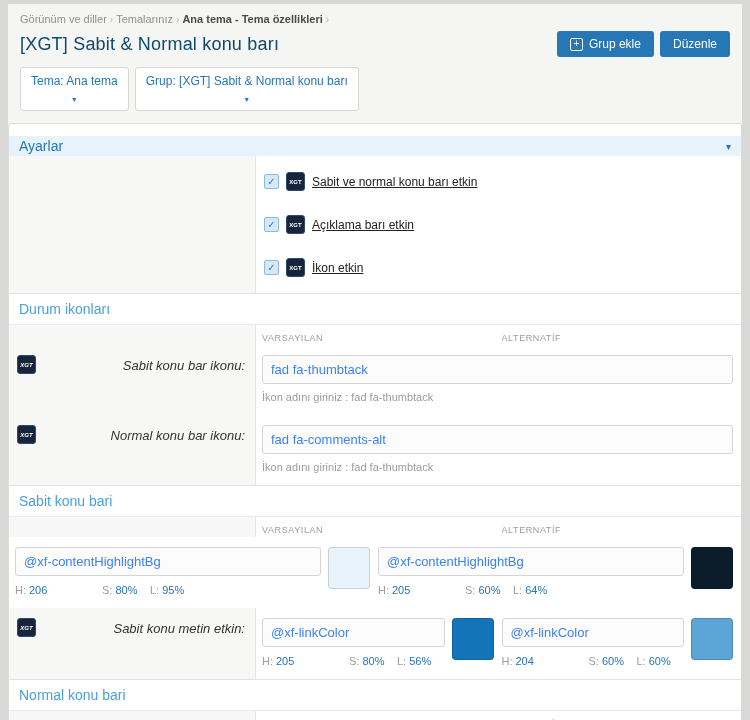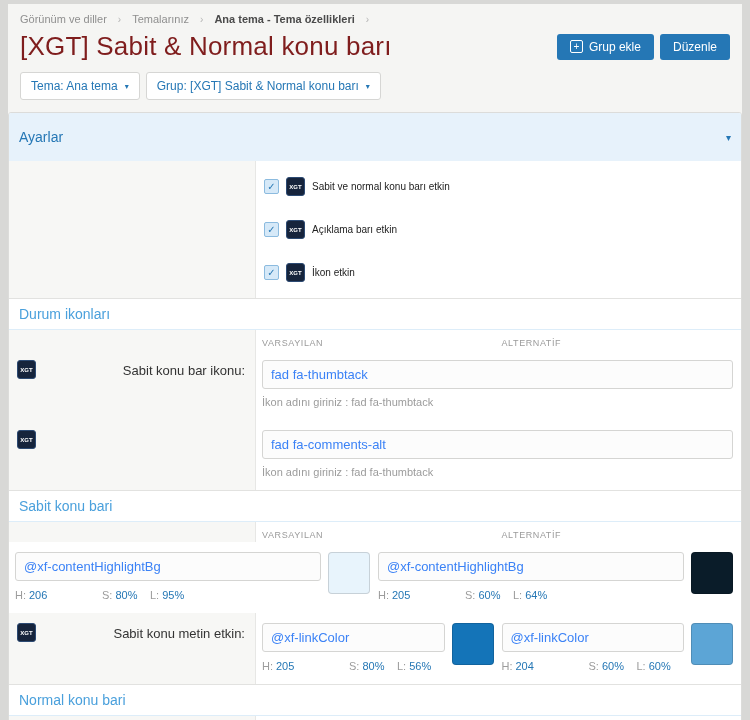--- a/index.html
+++ b/index.html
@@ -1,62 +1,62 @@
 <!DOCTYPE html>
 <html><head>
 <meta charset="utf-8">
 <style>
   html,body{margin:0;padding:0;width:750px;height:720px;overflow:hidden;
     background:#d8d8d6;font-family:"Liberation Sans",sans-serif;}
   .page{margin:4px 8px 6px;background:#f5f5f3;min-height:706px;}
 
   
-  .breadcrumb{padding:9px 12px 4px;font-size:11px;color:#9a9a9a;display:flex;align-items:center;gap:11px;}
+  .breadcrumb{padding:9px 12px 4px;font-size:11px;color:#9a9a9a;display:flex;align-items:center;gap:3px;}
   .breadcrumb a{color:#8f8f8f;text-decoration:none;cursor:pointer;}
   .breadcrumb a.current{color:#4a4a4a;font-weight:bold;}
   .breadcrumb .sep{color:#b5b5b5;font-size:10px;}
   .title-row{display:flex;align-items:center;justify-content:space-between;padding:2px 12px 0;}
-  h1{margin:0;font-size:26px;font-weight:400;color:#7f1d1d;letter-spacing:0.2px;}
+  h1{margin:0;font-size:18px;font-weight:400;color:#0c4a6e;letter-spacing:0.2px;}
   .title-buttons{display:flex;gap:6px;}
   .btn{display:inline-flex;align-items:center;gap:6px;border:none;cursor:pointer;
     border-radius:3px;font-size:12px;font-family:inherit;}
   .btn-primary{background:#2577b5;color:#fff;padding:6px 13px;}
   .plus-icon{display:inline-flex;align-items:center;justify-content:center;width:11px;height:11px;
     border:1px solid #fff;border-radius:2px;font-size:10px;line-height:1;}
   .tab-row{display:flex;gap:6px;padding:10px 12px 12px;}
   .filter-btn{display:inline-flex;align-items:center;gap:7px;background:#fff;border:1px solid #d6d6d4;
-    border-radius:3px;color:#2577b5;font-size:12px;font-family:inherit;padding:6px 10px;cursor:pointer;}
+    border-radius:3px;color:#2577b5;font-size:12px;font-family:inherit;padding:6px 10px;cursor:pointer;flex-direction:column;}
   .filter-btn .caret{font-size:8px;color:#2577b5;}
 
   
   .block{margin:0;background:#fff;border:1px solid #dcdcda;border-radius:3px;overflow:hidden;}
-  .block-header{background:#e7f2fb;color:#2577b5;font-size:14px;padding:16px 10px;
-    display:flex;justify-content:space-between;align-items:center;cursor:pointer;}
+  .block-header{background:#e7f2fb;color:#2577b5;font-size:14px;padding:2px 10px;
+    display:flex;justify-content:space-between;align-items:center;cursor:pointer;margin-top:12px;}
   .block-header .chev{font-size:10px;color:#2577b5;}
   .section-header{background:#fff;border-top:1px solid #e2e2e0;border-bottom:1px solid #ddedf9;
     color:#4aa0dc;font-size:14px;padding:7px 10px;}
 
   .prop-row{display:flex;}
   .label-col{width:247px;min-width:247px;background:#f7f7f5;border-right:1px solid #e7e7e5;
     display:flex;align-items:flex-start;justify-content:space-between;box-sizing:border-box;
-    padding:10px 10px 10px 8px;}
+    padding:10px 10px 10px 8px;font-style:italic;}
   .label-col .row-label{font-size:13px;color:#333;text-align:right;flex:1;padding-top:3px;}
   .content-col{flex:1;padding:8px 8px 8px 6px;box-sizing:border-box;}
 
   .xgt-badge{width:17px;height:17px;min-width:17px;background:#16243c;border:1px solid #2c4a73;
     border-radius:3px;color:#fff;font-size:6px;font-weight:bold;display:inline-flex;
     align-items:center;justify-content:center;letter-spacing:0;}
 
   
   .check-area{padding:10px 8px;}
   .check-row{display:flex;align-items:center;gap:7px;margin:6px 0 24px;}
   .check-row:last-child{margin-bottom:6px;}
   .checkbox{width:13px;height:13px;background:#d6e9f8;border:1px solid #8cbbdf;border-radius:2px;
     display:inline-flex;align-items:center;justify-content:center;font-size:10px;color:#2a7ab5;cursor:pointer;}
-  .check-label{font-size:10px;color:#222;}
+  .check-label{font-size:12px;color:#222;text-decoration:underline;}
 
   
   .cols{display:flex;gap:8px;}
   .half{flex:1;min-width:0;}
   .col-headers{padding:8px 8px 2px 6px;}
   .col-head{font-size:9px;color:#9b9b9b;letter-spacing:0.6px;}
 
   
   input[type=text]{width:100%;box-sizing:border-box;background:#fcfcfc;border:1px solid #d5d5d3;
     border-radius:3px;font-size:13px;color:#3b82f6;padding:6px 8px;font-family:inherit;}
@@ -157,20 +157,21 @@
         <span class="row-label">Sabit konu bar ikonu:</span>
       </div>
       <div class="content-col row-pad">
         <input type="text" value="fad fa-thumbtack" style="">
         <div class="hint">İkon adını giriniz : fad fa-thumbtack</div>
       </div>
     </div>
     <div class="prop-row">
       <div class="label-col">
         <span class="xgt-badge">XGT</span>
+        <span class="row-label">Normal konu bar ikonu:</span>
       </div>
       <div class="content-col row-pad">
         <input type="text" value="fad fa-comments-alt" style="">
         <div class="hint">İkon adını giriniz : fad fa-thumbtack</div>
       </div>
     </div>
 
     <div class="section-header">
       <span>Sabit konu bari</span>
     </div>

